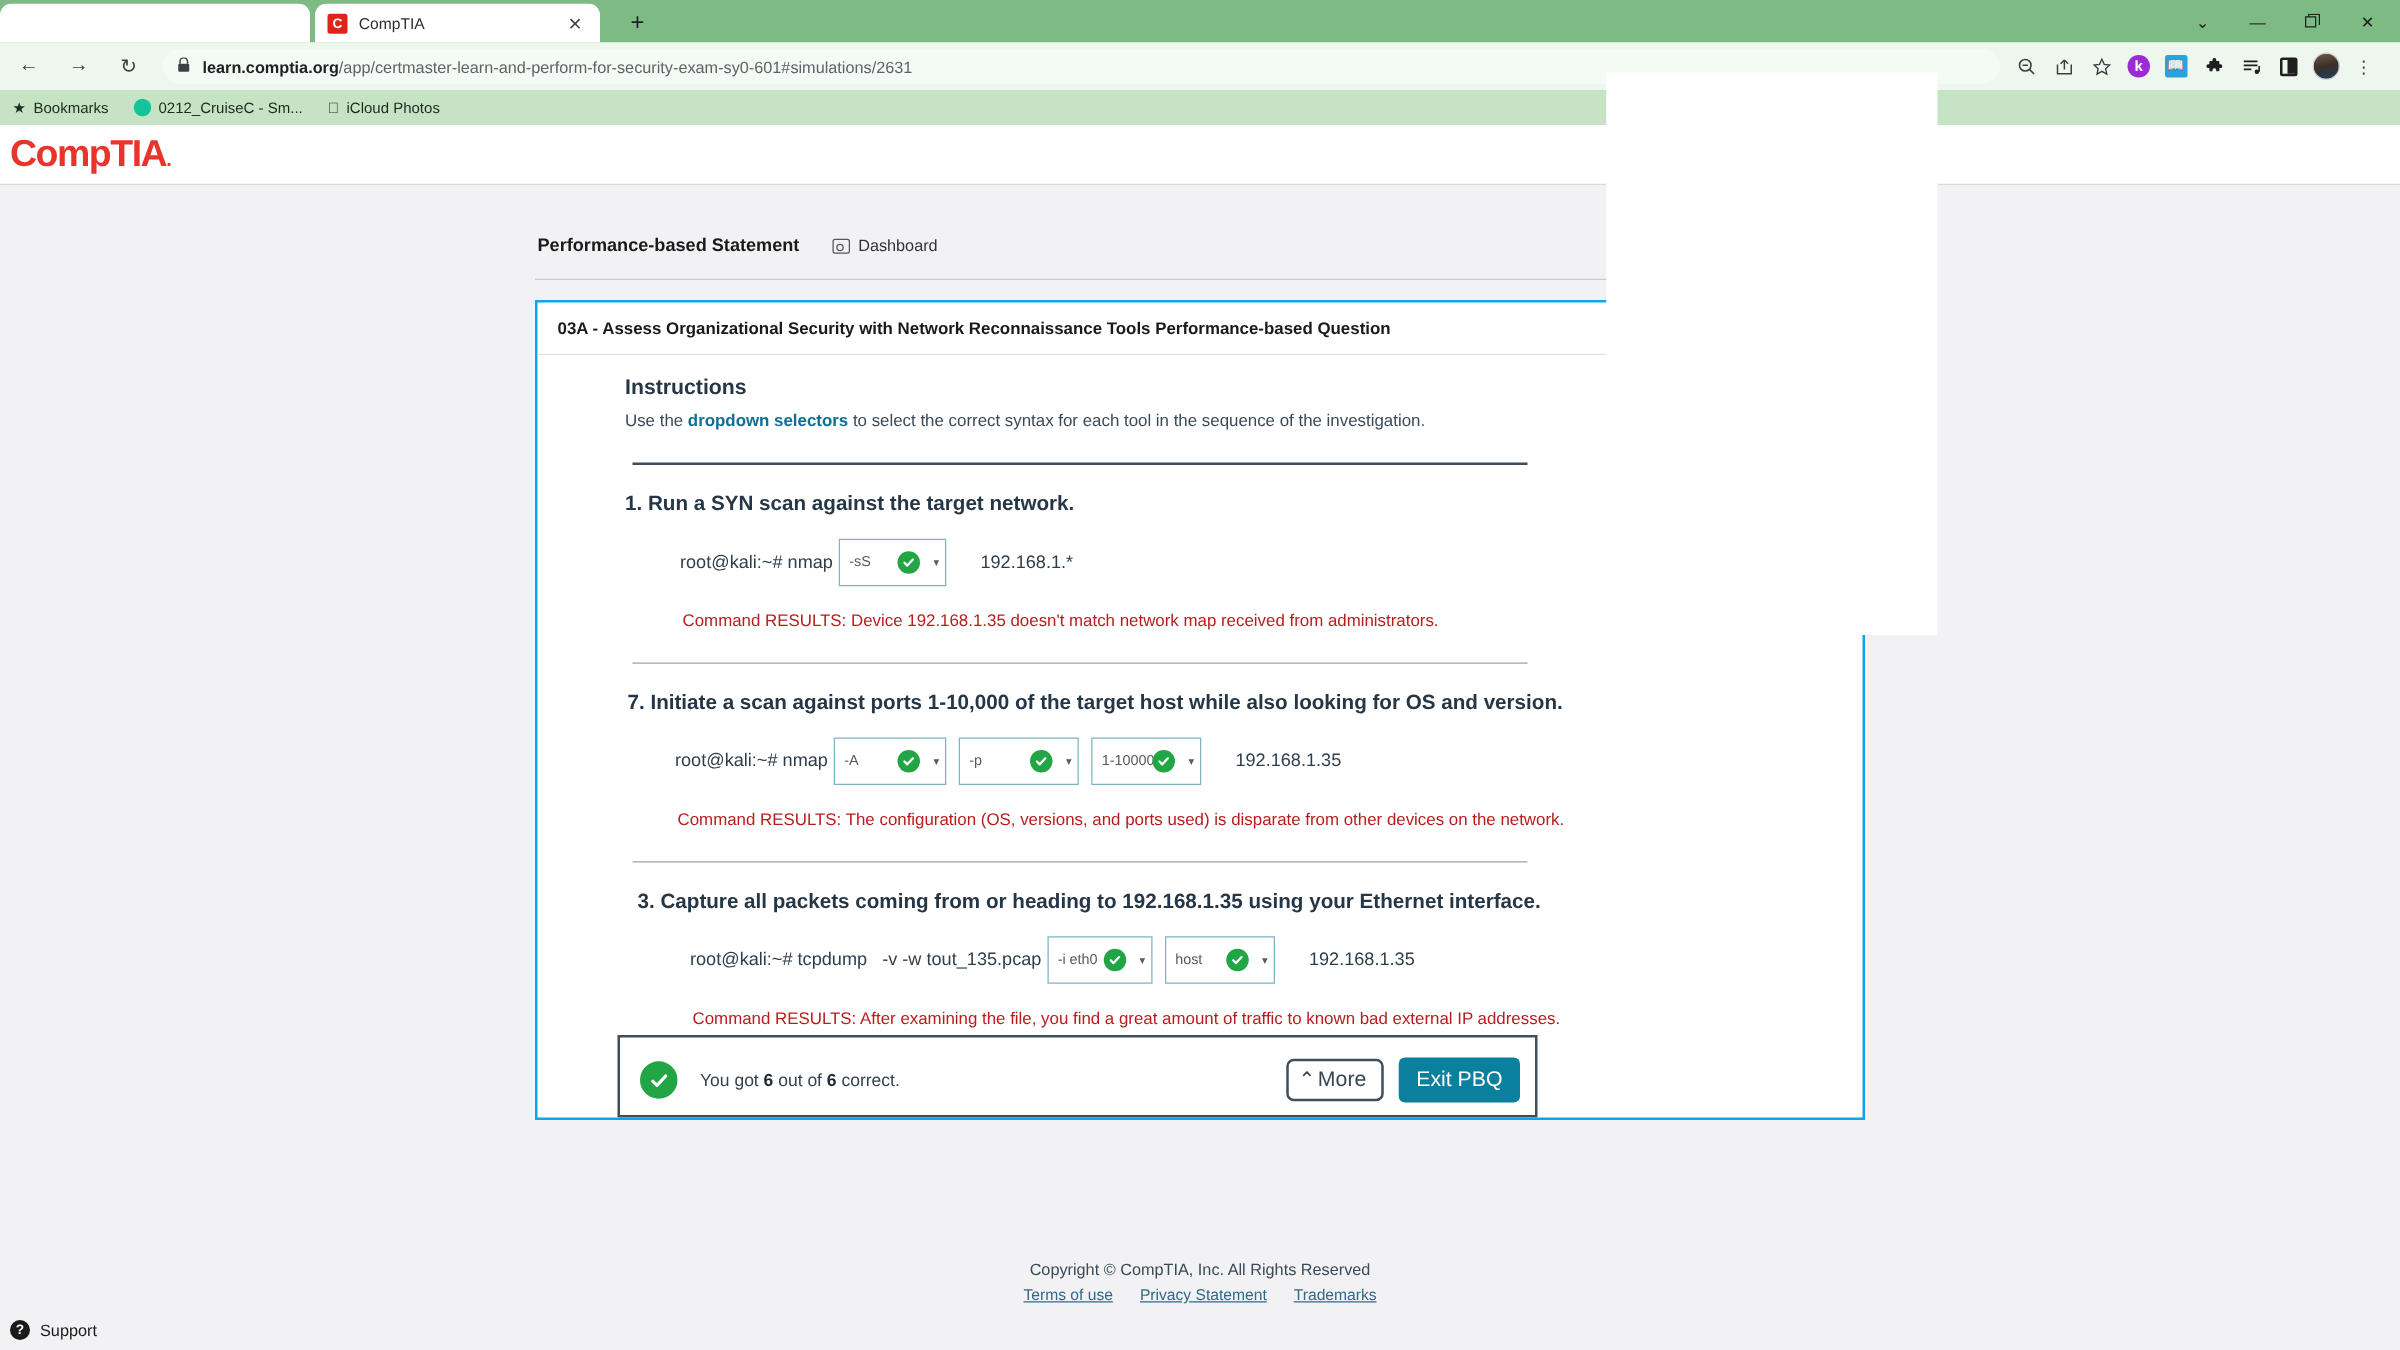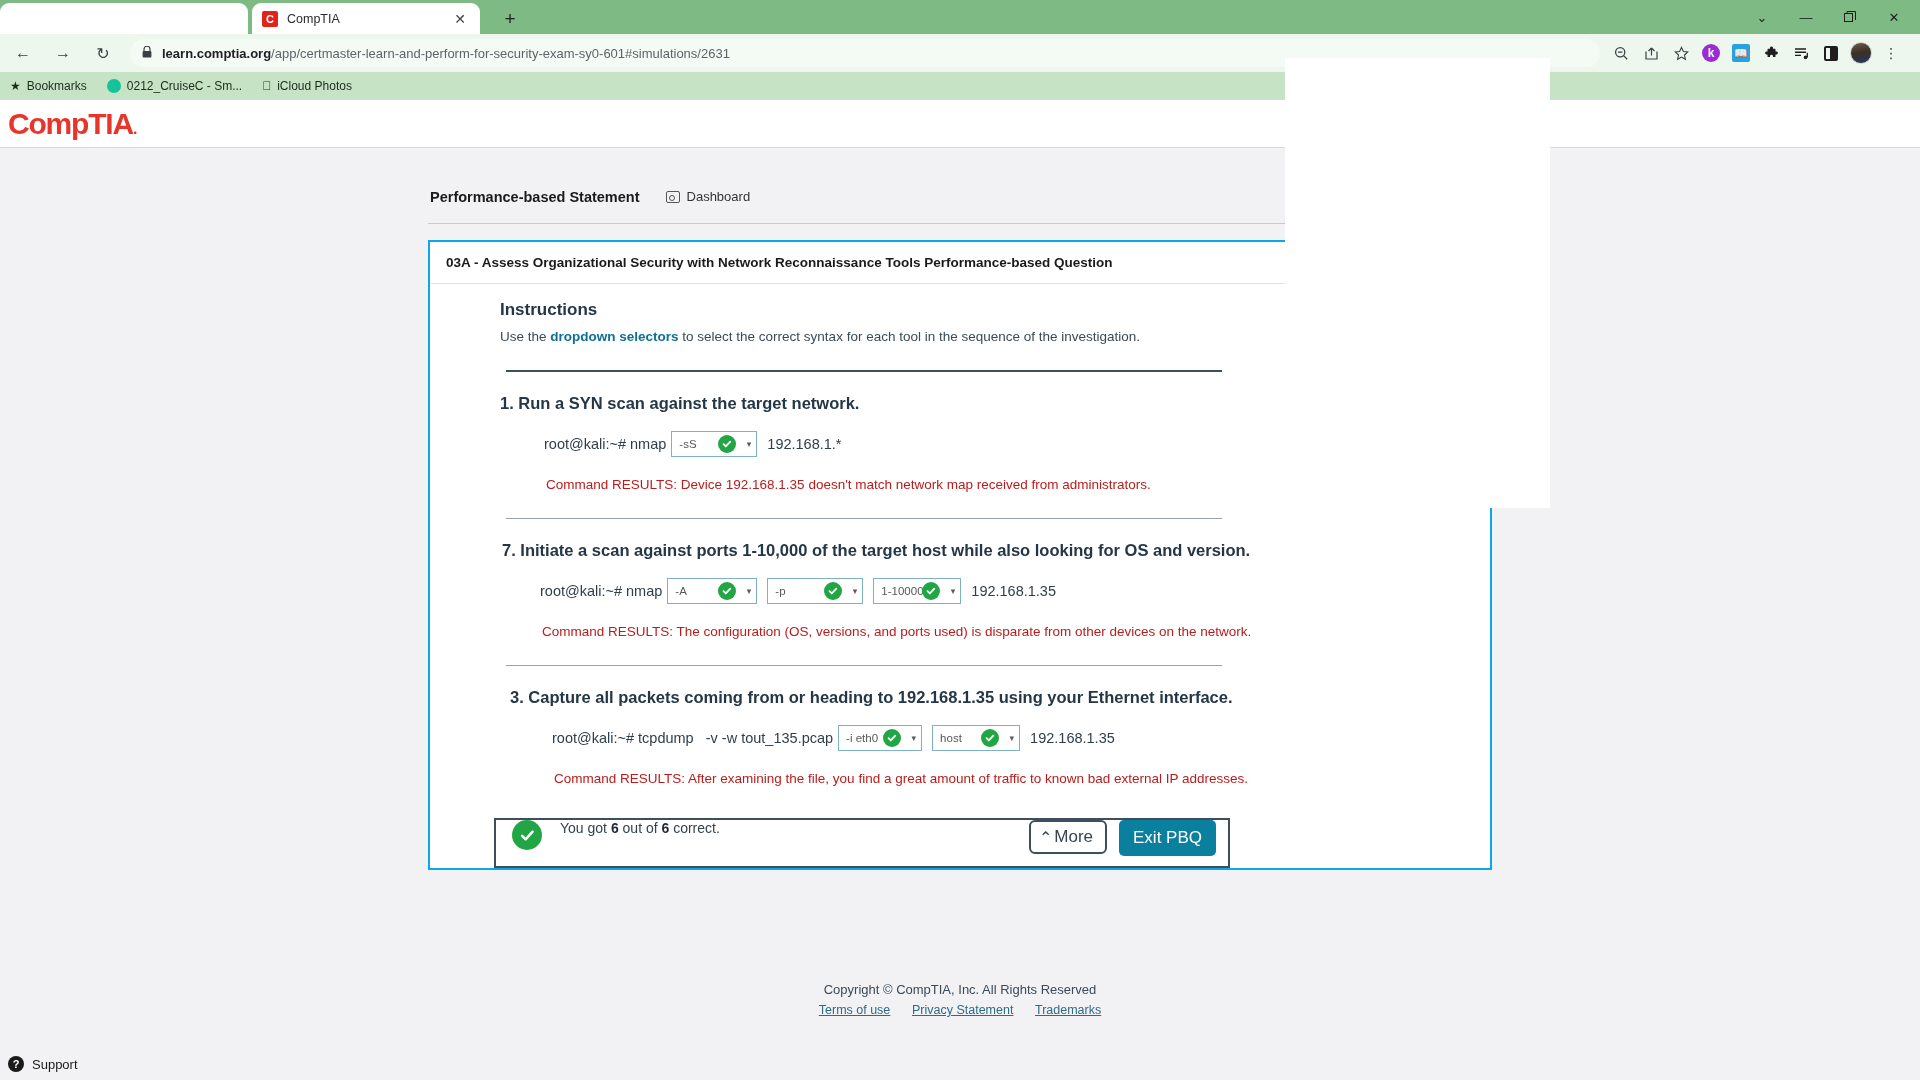--- a/index.html
+++ b/index.html
@@ -177,53 +177,53 @@
     display: flex; align-items: center; margin-top: 18px;
     font-size: 14.5px; color: #2f3e4b;
   }
   .cmd-row.r1 { padding-left: 44px; }
   .cmd-row.r2 { padding-left: 40px; }
   .cmd-row.r3 { padding-left: 52px; }
   .prompt { white-space: pre; }
 
   .sel {
     position: relative; display: inline-flex; align-items: center;
-    height: 26px; border: 1px solid #7fb2c4; background: #fff;
+    height: 38px; border: 1px solid #7fb2c4; background: #fff;
     margin: 0 5px; padding: 0 26px 0 7px; min-width: 84px;
     font-size: 11.5px; color: #585858; cursor: pointer;
   }
   .sel .check {
     position: absolute; right: 20px; top: 50%; transform: translateY(-50%);
     width: 18px; height: 18px; border-radius: 50%; background: #22a544;
     display: flex; align-items: center; justify-content: center;
   }
   .sel .check svg { width: 12px; height: 12px; }
   .sel .caret {
     position: absolute; right: 5px; top: 50%; transform: translateY(-50%);
     font-size: 9px; color: #5b5b5b;
   }
   .sel.w1 { min-width: 86px; }
   .sel.w2 { min-width: 90px; }
   .sel.w3 { min-width: 96px; }
   .sel.w4 { min-width: 88px; }
   .sel.w5 { min-width: 84px; }
   .sel.w6 { min-width: 88px; }
-  .tail { margin-left: 5px; }
+  .tail { margin-left: 22px; }
 
   .results {
     font-size: 13.5px; color: #b91c1c; margin-top: 20px;
   }
   .results.r1 { padding-left: 46px; }
   .results.r2 { padding-left: 42px; }
   .results.r3 { padding-left: 54px; }
 
   .score-bar {
-    margin: 32px 0 0 -6px; width: 736px;
+    margin: 6px 0 0 -6px; width: 736px;
     border: 2px solid #3e4e5c; background: #fff;
-    display: flex; align-items: flex-start; padding: 0 12px 10px 16px;
+    display: flex; align-items: center; padding: 16px 12px 10px 16px;
     position: relative;
   }
   .score-check {
     width: 30px; height: 30px; border-radius: 50%; background: #22a544;
     display: flex; align-items: center; justify-content: center;
     flex: 0 0 auto;
   }
   .score-check svg { width: 19px; height: 19px; }
   .score-text { margin-left: 18px; font-size: 14px; color: #33424f; }
   .score-text b { color: #1d2a35; }

